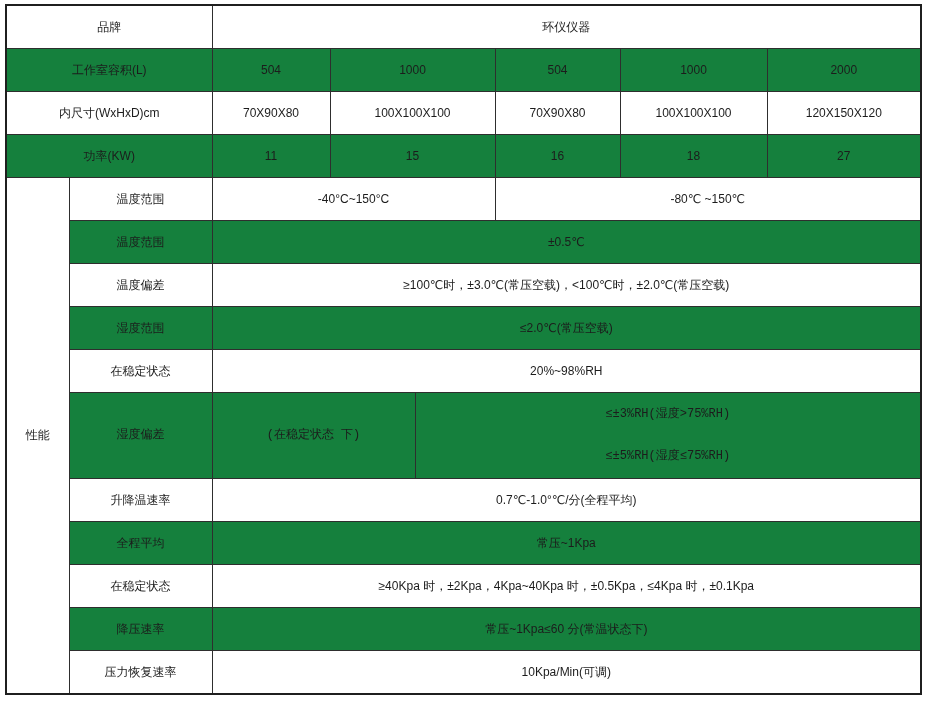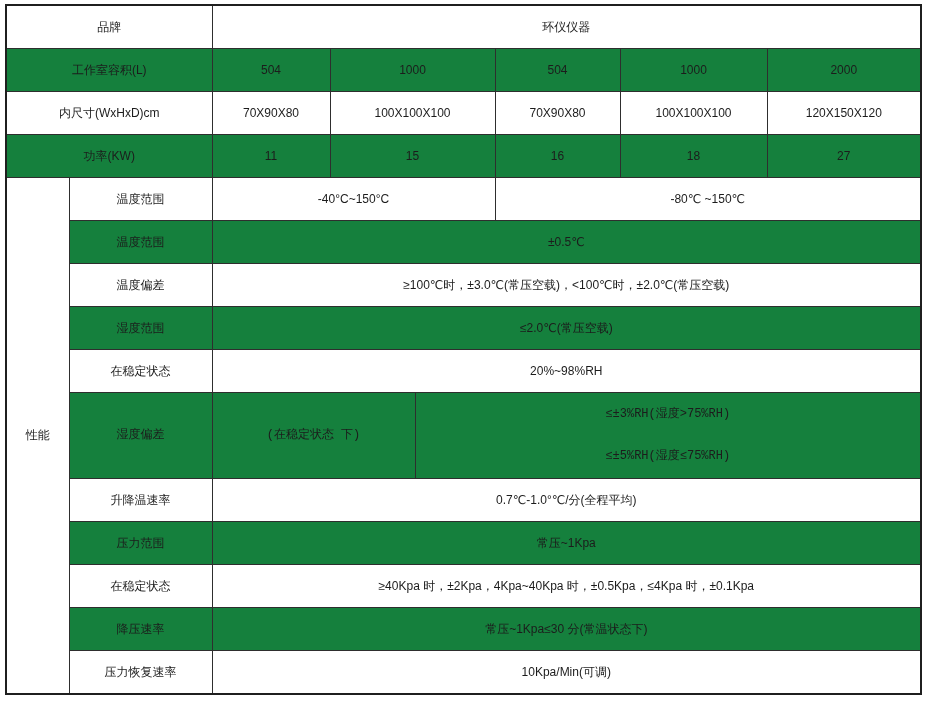--- a/index.html
+++ b/index.html
@@ -115,30 +115,30 @@
           <td colspan="4" class="gray">
             <div class="line">≤±3%RH(湿度&gt;75%RH)</div>
             <div class="line">≤±5%RH(湿度≤75%RH)</div>
           </td>
         </tr>
         <tr>
           <td colspan="1" class="white">升降温速率</td>
           <td colspan="6" class="white">0.7℃-1.0°℃/分(全程平均)</td>
         </tr>
         <tr>
-          <td colspan="1" class="gray">压力范围</td>
+          <td colspan="1" class="gray">全程平均</td>
           <td colspan="6" class="gray">常压~1Kpa</td>
         </tr>
         <tr>
           <td colspan="1" class="white">在稳定状态</td>
           <td colspan="6" class="white">≥40Kpa 时，±2Kpa，4Kpa~40Kpa 时，±0.5Kpa，≤4Kpa 时，±0.1Kpa</td>
         </tr>
         <tr>
           <td colspan="1" class="gray">降压速率</td>
-          <td colspan="6" class="gray">常压~1Kpa≤30 分(常温状态下)</td>
+          <td colspan="6" class="gray">常压~1Kpa≤60 分(常温状态下)</td>
         </tr>
         <tr>
           <td colspan="1" class="white">压力恢复速率</td>
           <td colspan="6" class="white">10Kpa/Min(可调)</td>
         </tr>
       </tbody>
   </table>
 </div>
 
 </body></html>

